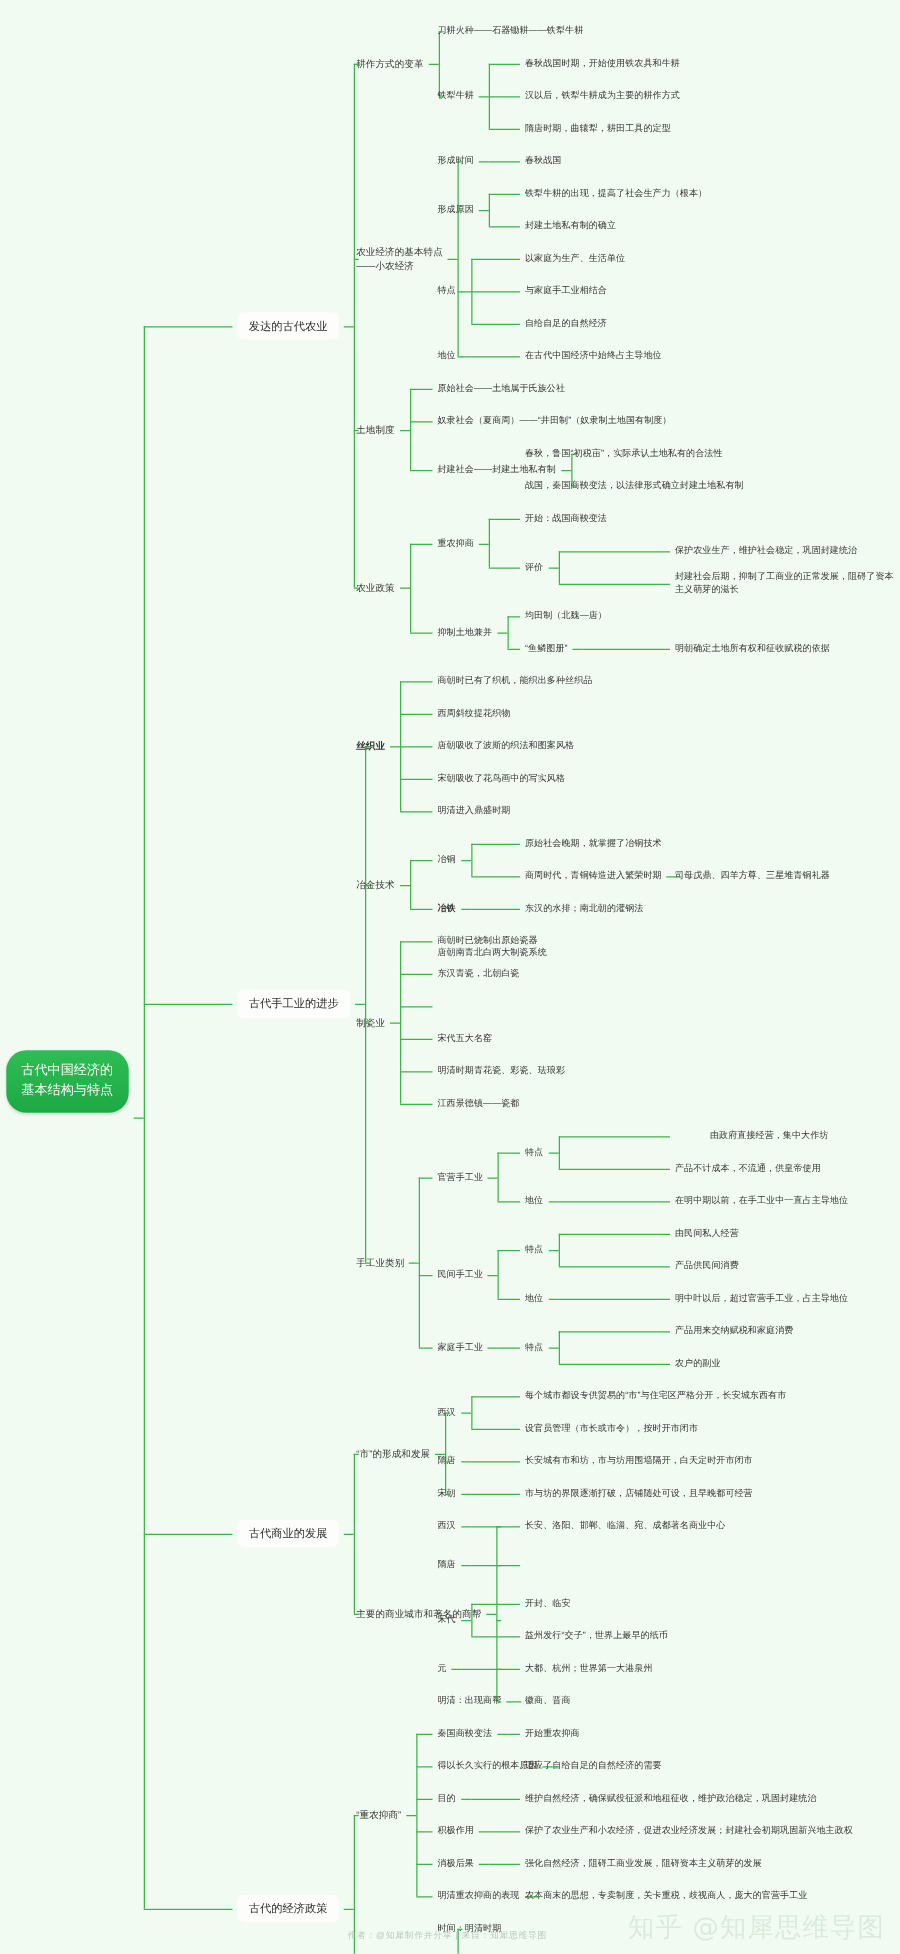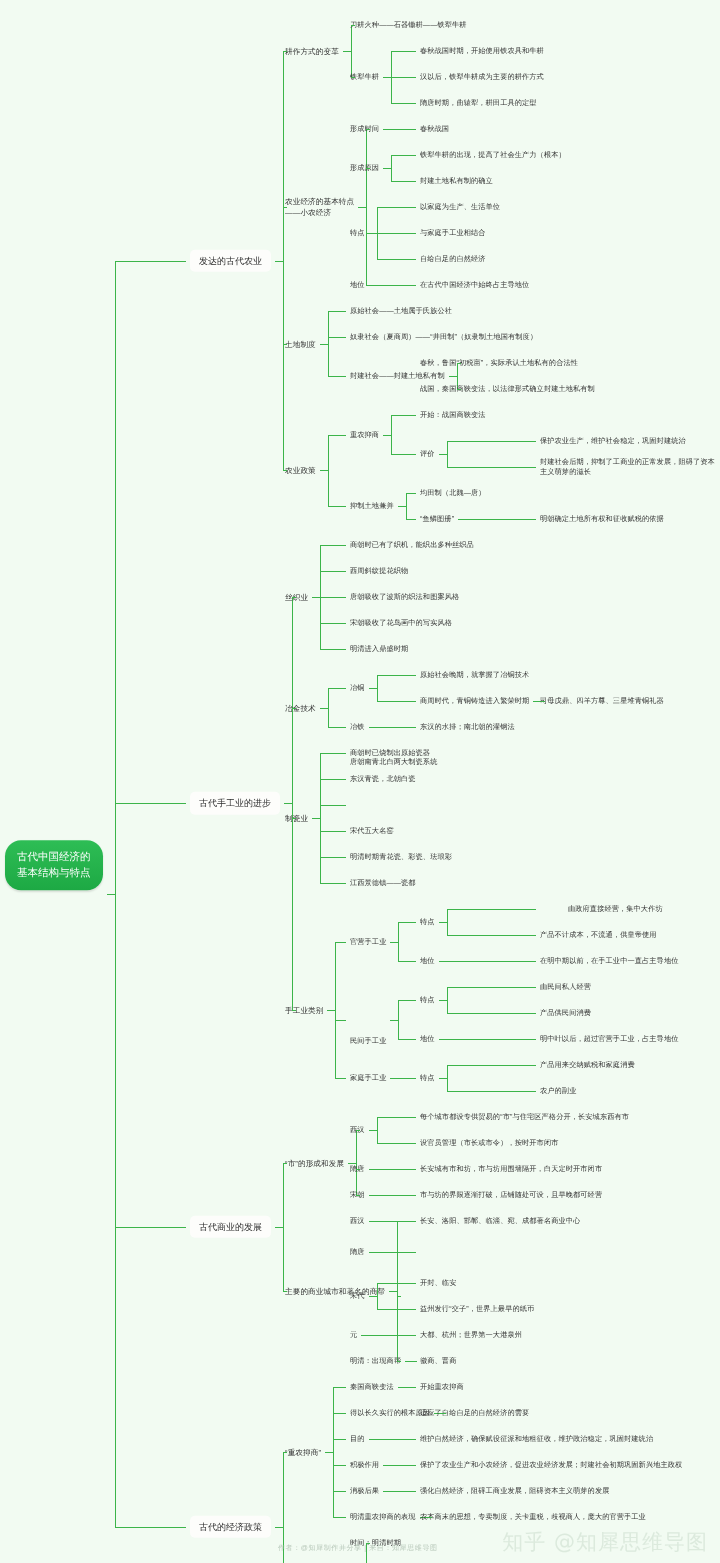--- a/index.html
+++ b/index.html
@@ -183,21 +183,21 @@
     <div class="hline" style="left: 405.734px; top: 493px; width: 10.2656px;"></div>
     <div class="node lvl4" style="left: 420px; top: 519px;">“鱼鳞图册”</div>
     <div class="hline" style="left: 405.734px; top: 519px; width: 10.2656px;"></div>
     <div class="hline" style="left: 458.141px; top: 519px; width: 8px;"></div>
     <div class="node lvl4" style="left: 540px; top: 519px;">明朝确定土地所有权和征收赋税的依据</div>
     <div class="hline" style="left: 466.141px; top: 519px; width: 69.8594px;"></div>
     <div class="lvl1" style="left: 190px; top: 803.375px;">古代手工业的进步</div>
     <div class="hline" style="left: 114.5px; top: 803.375px; width: 71.5px;"></div>
     <div class="hline" style="left: 284px; top: 803.375px; width: 8px;"></div>
     <div class="vline" style="left: 292px; top: 597px; height: 412.75px;"></div>
-    <div class="node lvl2" style="left: 285px; top: 597px;">丝织业</div>
+    <div class="node lvl2" style="left: 285px; top: 597px; font-weight: bold;">丝织业</div>
     <div class="hline" style="left: 292px; top: 597px; width: 4px;"></div>
     <div class="hline" style="left: 312.094px; top: 597px; width: 8px;"></div>
     <div class="vline" style="left: 320.094px; top: 545px; height: 104px;"></div>
     <div class="node lvl3" style="left: 350px; top: 545px;">商朝时已有了织机，能织出多种丝织品</div>
     <div class="hline" style="left: 320.094px; top: 545px; width: 25.9062px;"></div>
     <div class="node lvl3" style="left: 350px; top: 571px;">西周斜纹提花织物</div>
     <div class="hline" style="left: 320.094px; top: 571px; width: 25.9062px;"></div>
     <div class="node lvl3" style="left: 350px; top: 597px;">唐朝吸收了波斯的织法和图案风格</div>
     <div class="hline" style="left: 320.094px; top: 597px; width: 25.9062px;"></div>
     <div class="node lvl3" style="left: 350px; top: 623px;">宋朝吸收了花鸟画中的写实风格</div>
@@ -212,21 +212,21 @@
     <div class="hline" style="left: 327.781px; top: 688px; width: 18.2188px;"></div>
     <div class="hline" style="left: 368.578px; top: 688px; width: 8px;"></div>
     <div class="vline" style="left: 376.578px; top: 675px; height: 26px;"></div>
     <div class="node lvl4" style="left: 420px; top: 675px;">原始社会晚期，就掌握了冶铜技术</div>
     <div class="hline" style="left: 376.578px; top: 675px; width: 39.4219px;"></div>
     <div class="node lvl4" style="left: 420px; top: 701px;">商周时代，青铜铸造进入繁荣时期</div>
     <div class="hline" style="left: 376.578px; top: 701px; width: 39.4219px;"></div>
     <div class="hline" style="left: 533.312px; top: 701px; width: 8px;"></div>
     <div class="node lvl4" style="left: 540px; top: 701px;">司母戊鼎、四羊方尊、三星堆青铜礼器</div>
     <div class="hline" style="left: 541.312px; top: 701px; width: 4px;"></div>
-    <div class="node lvl3" style="left: 350px; top: 727px;">冶铁</div>
+    <div class="node lvl3" style="left: 350px; top: 727px; font-weight: bold;">冶铁</div>
     <div class="hline" style="left: 327.781px; top: 727px; width: 18.2188px;"></div>
     <div class="hline" style="left: 368.578px; top: 727px; width: 8px;"></div>
     <div class="node lvl4" style="left: 420px; top: 727px;">东汉的水排；南北朝的灌钢法</div>
     <div class="hline" style="left: 376.578px; top: 727px; width: 39.4219px;"></div>
     <div class="node lvl2" style="left: 285px; top: 818px;">制瓷业</div>
     <div class="hline" style="left: 292px; top: 818px; width: 4px;"></div>
     <div class="hline" style="left: 312.094px; top: 818px; width: 8px;"></div>
     <div class="vline" style="left: 320.094px; top: 753px; height: 130px;"></div>
     <div class="node lvl3" style="left: 350px; top: 753px;">商朝时已烧制出原始瓷器</div>
     <div class="hline" style="left: 320.094px; top: 753px; width: 25.9062px;"></div>
@@ -254,21 +254,21 @@
     <div class="vline" style="left: 446.578px; top: 909px; height: 26px;"></div>
     <div class="node lvl4" style="left: 540px; top: 909px; padding-left: 28px;">由政府直接经营，集中大作坊</div>
     <div class="hline" style="left: 446.578px; top: 909px; width: 89.4219px;"></div>
     <div class="node lvl4" style="left: 540px; top: 935px;">产品不计成本，不流通，供皇帝使用</div>
     <div class="hline" style="left: 446.578px; top: 935px; width: 89.4219px;"></div>
     <div class="node lvl4" style="left: 420px; top: 961px;">地位</div>
     <div class="hline" style="left: 398.438px; top: 961px; width: 17.5625px;"></div>
     <div class="hline" style="left: 438.578px; top: 961px; width: 8px;"></div>
     <div class="node lvl4" style="left: 540px; top: 961px;">在明中期以前，在手工业中一直占主导地位</div>
     <div class="hline" style="left: 446.578px; top: 961px; width: 89.4219px;"></div>
-    <div class="node lvl3" style="left: 350px; top: 1019.5px; margin-top: 21px;">民间手工业</div>
+    <div class="node lvl3" style="left: 350px; top: 1019.5px;">民间手工业</div>
     <div class="hline" style="left: 335.469px; top: 1019.5px; width: 10.5312px;"></div>
     <div class="hline" style="left: 390.438px; top: 1019.5px; width: 8px;"></div>
     <div class="vline" style="left: 398.438px; top: 1000px; height: 39px;"></div>
     <div class="node lvl4" style="left: 420px; top: 1000px;">特点</div>
     <div class="hline" style="left: 398.438px; top: 1000px; width: 17.5625px;"></div>
     <div class="hline" style="left: 438.578px; top: 1000px; width: 8px;"></div>
     <div class="vline" style="left: 446.578px; top: 987px; height: 26px;"></div>
     <div class="node lvl4" style="left: 540px; top: 987px;">由民间私人经营</div>
     <div class="hline" style="left: 446.578px; top: 987px; width: 89.4219px;"></div>
     <div class="node lvl4" style="left: 540px; top: 1013px;">产品供民间消费</div>

